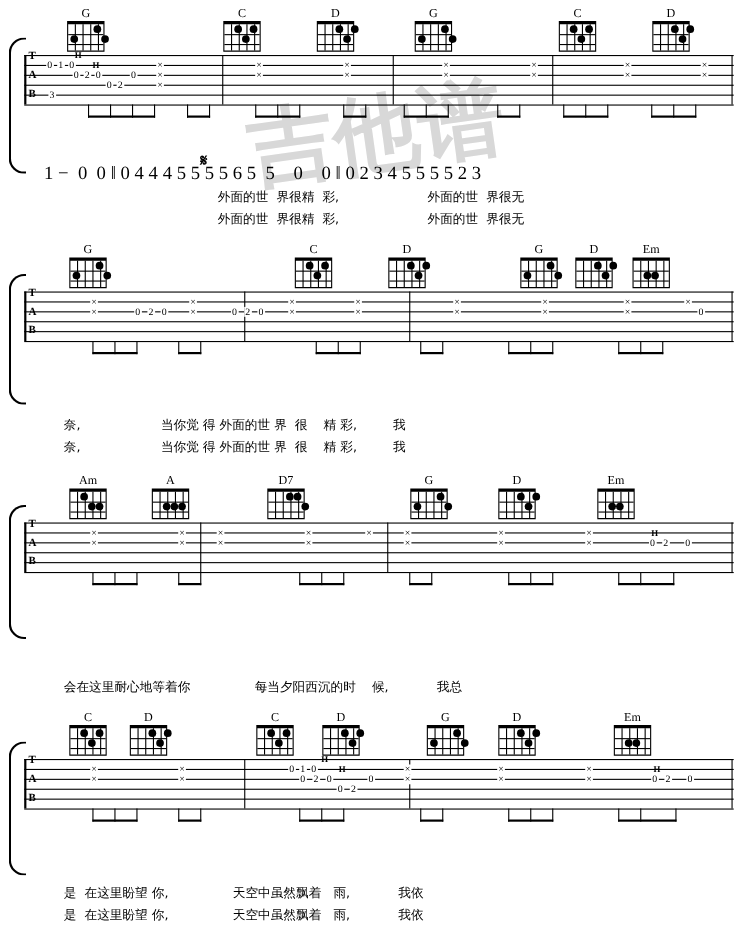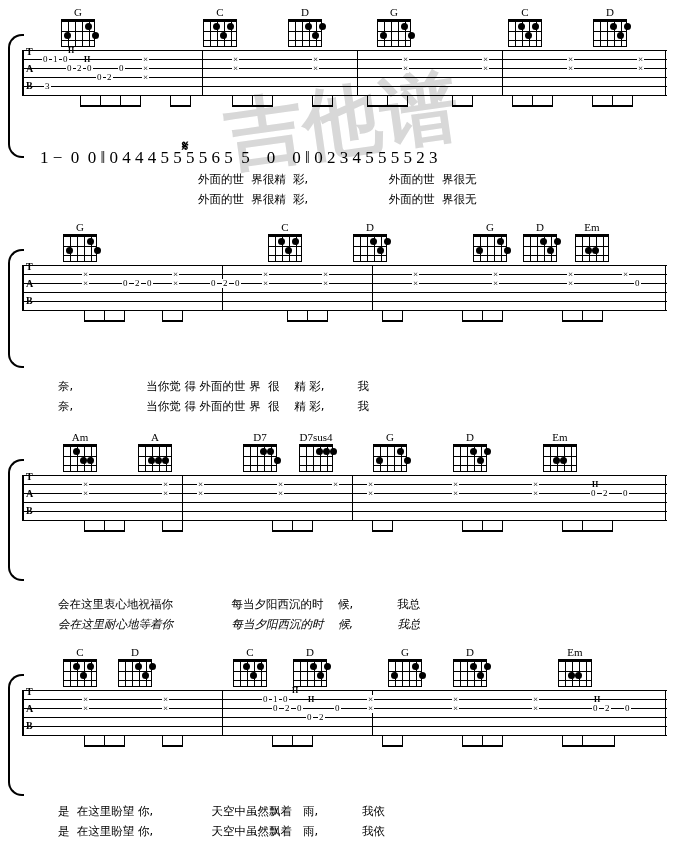--- a/index.html
+++ b/index.html
@@ -406,34 +406,20 @@
           <div class="v" style="left:13px;"></div>
           <div class="v" style="left:20px;"></div>
           <div class="v" style="left:27px;"></div>
         <div class="h" style="top:9px;"></div>
           <div class="h" style="top:18px;"></div>
         <div class="dot" style="left:16px;top:1px;"></div>
           <div class="dot" style="left:23px;top:1px;"></div>
           <div class="dot" style="left:30px;top:10px;"></div>
       </div>
     </div>
-    <div class="chord" style="left:288px;top:6px;width:56px;">
-      <div class="cname">D7sus4</div>
-      <div class="grid">
-        <div class="v" style="left:6px;"></div>
-          <div class="v" style="left:13px;"></div>
-          <div class="v" style="left:20px;"></div>
-          <div class="v" style="left:27px;"></div>
-        <div class="h" style="top:9px;"></div>
-          <div class="h" style="top:18px;"></div>
-        <div class="dot" style="left:16px;top:1px;"></div>
-          <div class="dot" style="left:23px;top:1px;"></div>
-          <div class="dot" style="left:30px;top:1px;"></div>
-      </div>
-    </div>
     <div class="chord" style="left:368px;top:6px;">
       <div class="cname">G</div>
       <div class="grid">
         <div class="v" style="left:6px;"></div>
           <div class="v" style="left:13px;"></div>
           <div class="v" style="left:20px;"></div>
           <div class="v" style="left:27px;"></div>
         <div class="h" style="top:9px;"></div>
           <div class="h" style="top:18px;"></div>
         <div class="dot" style="left:23px;top:1px;"></div>
@@ -524,22 +510,21 @@
       <div class="stem" style="left:480px;top:45px;height:12px;"></div>
       <div class="beam" style="left:440px;top:55px;width:41px;"></div>
       <div class="stem" style="left:540px;top:45px;height:12px;"></div>
       <div class="stem" style="left:560px;top:45px;height:12px;"></div>
       <div class="stem" style="left:590px;top:45px;height:12px;"></div>
       <div class="beam" style="left:540px;top:55px;width:51px;"></div>
     </div>
 
     <div style="position:absolute;left:8px;top:34px;width:14px;height:118px;border-left:2px solid #000;border-top:2px solid #000;border-bottom:2px solid #000;border-radius:14px 0 0 14px;"></div>
 
-    <div class="lyric" style="left:58px;top:172px;">会在这里衷心地祝福你                每当夕阳西沉的时    候,            我总</div>
-    <div class="lyric" style="left:58px;top:192px;font-style:italic;">会在这里耐心地等着你                每当夕阳西沉的时    候,            我总</div>
+    <div class="lyric" style="left:58px;top:192px;">会在这里耐心地等着你                每当夕阳西沉的时    候,            我总</div>
   </div>
 
   <div class="system" style="position:absolute;left:0;top:640px;height:205px;">
     <div class="chord" style="left:58px;top:6px;">
       <div class="cname">C</div>
       <div class="grid">
         <div class="v" style="left:6px;"></div>
           <div class="v" style="left:13px;"></div>
           <div class="v" style="left:20px;"></div>
           <div class="v" style="left:27px;"></div>

